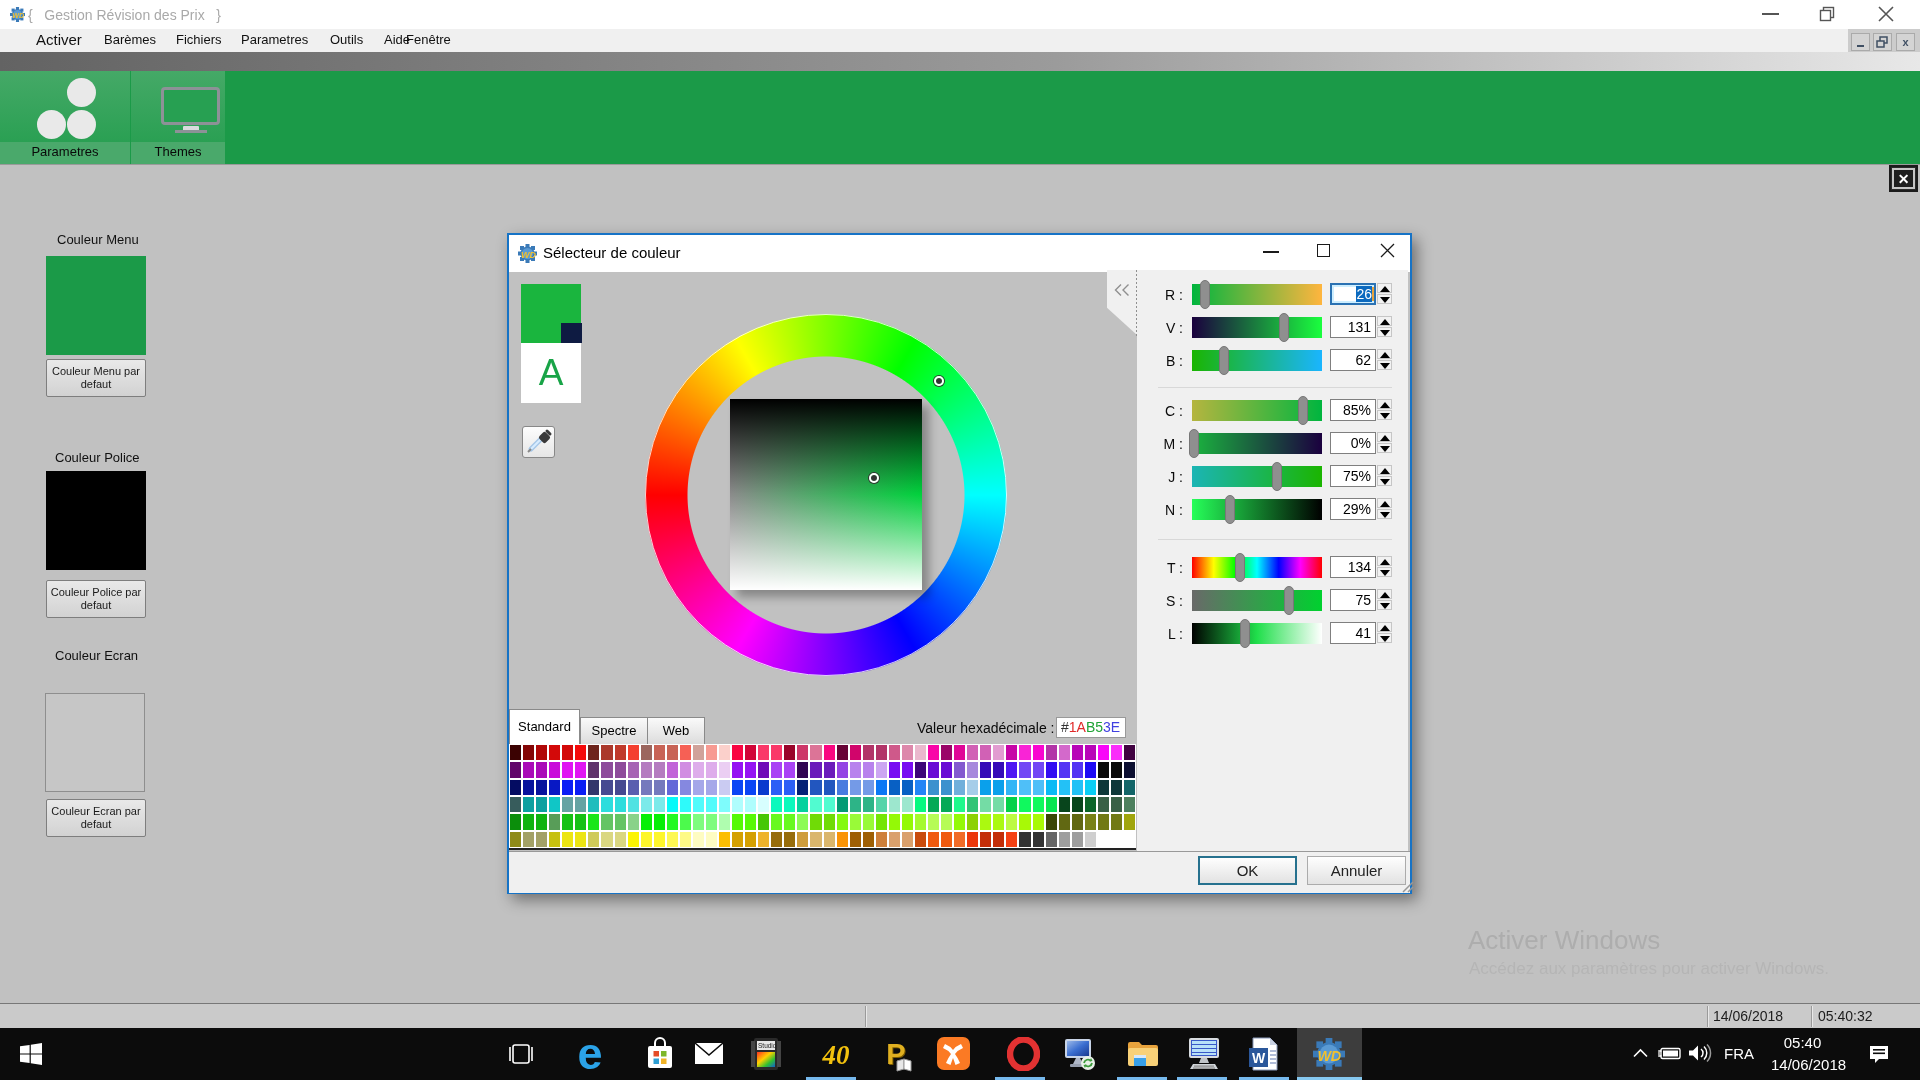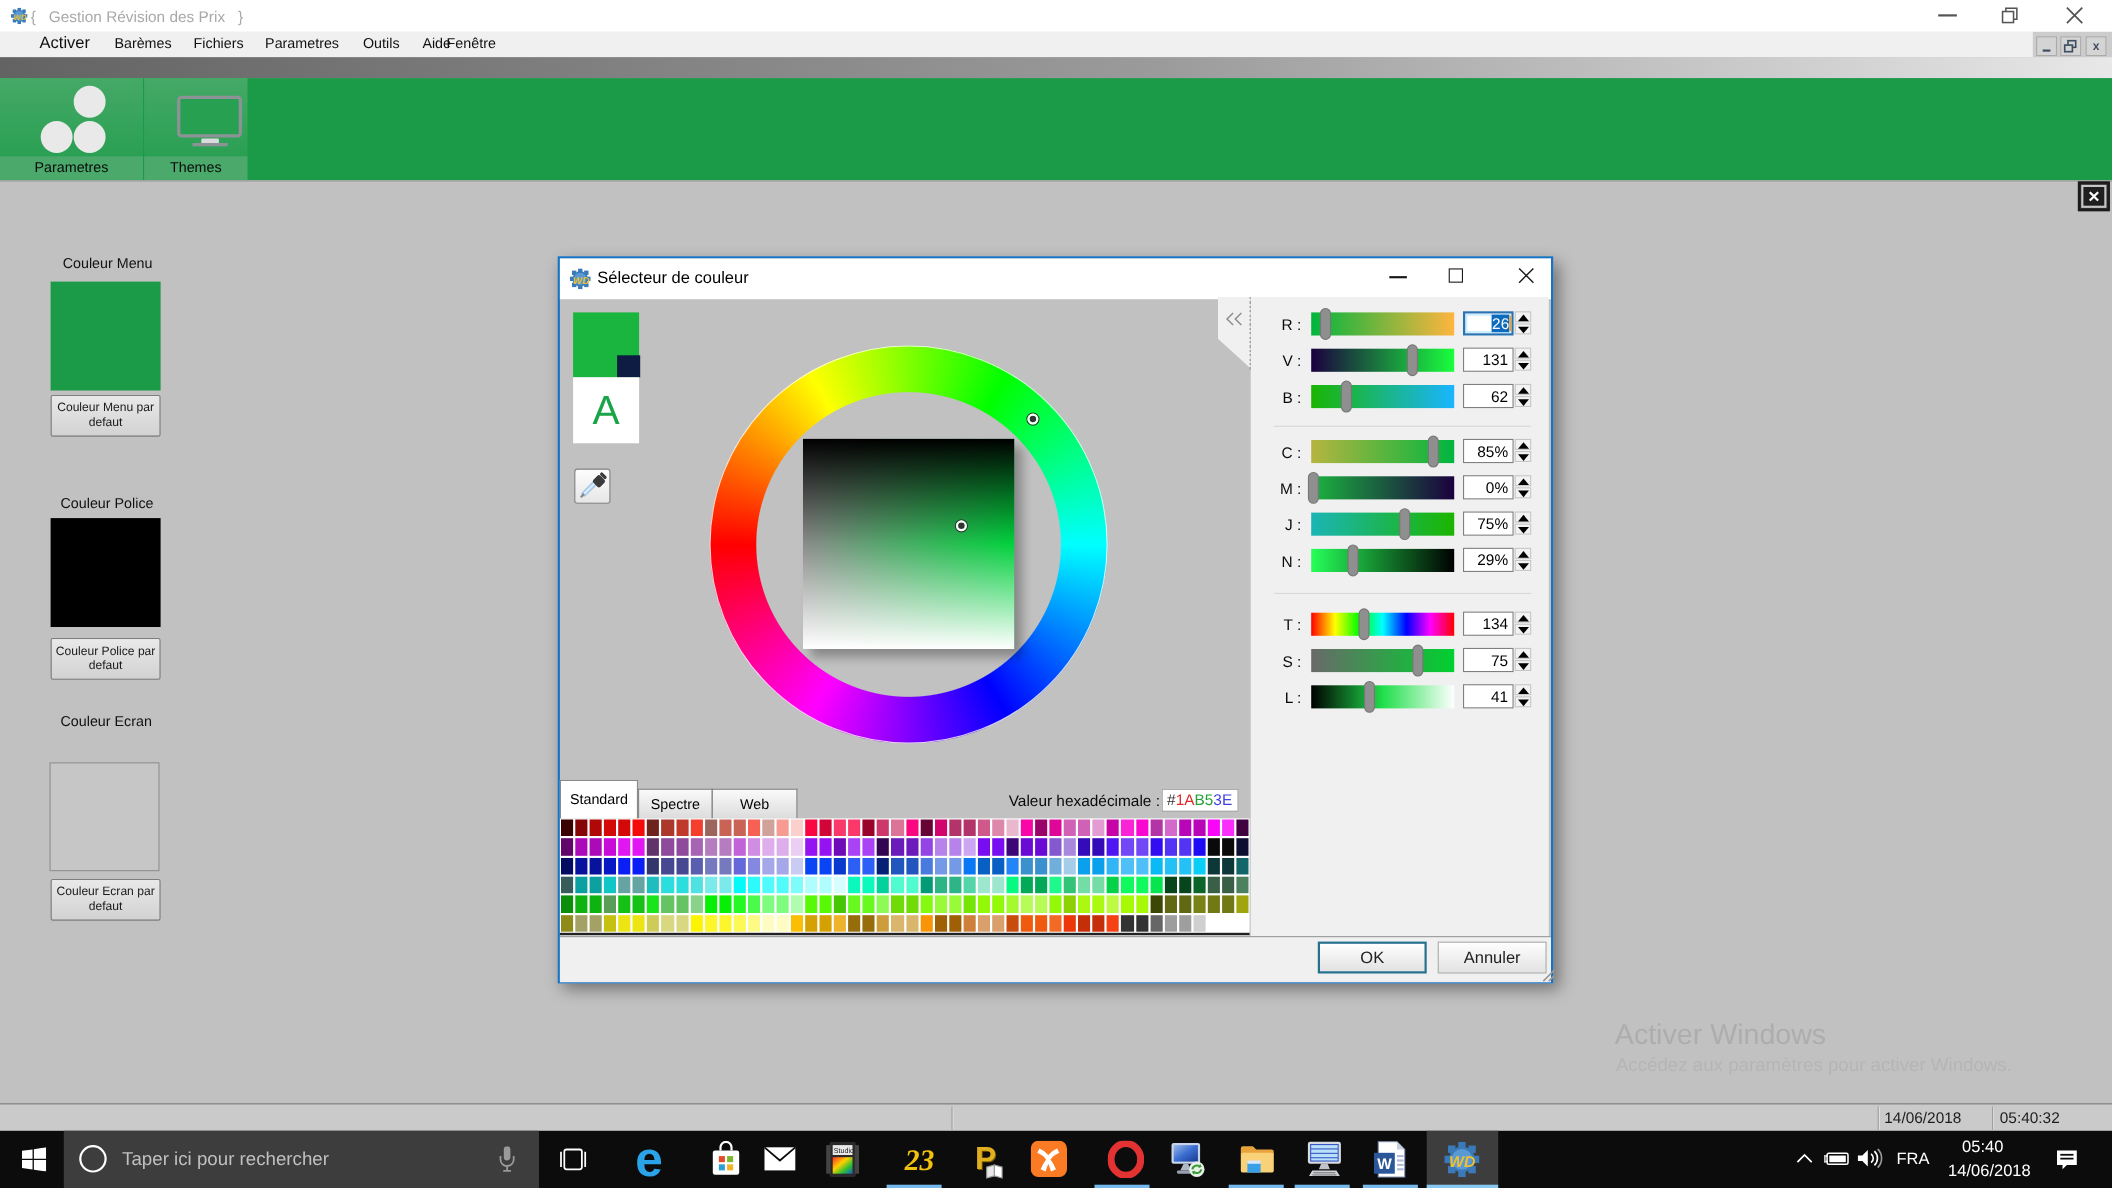--- a/index.html
+++ b/index.html
@@ -86,21 +86,21 @@
   #prev-navy{position:absolute;left:52px;top:88px;width:21px;height:20px;background:#0e1b42}
   #prev-card{position:absolute;left:12px;top:108px;width:60px;height:60px;background:#fff;
      color:#18a447;font-size:37px;text-align:center;line-height:60px}
   #eyedrop{position:absolute;left:13px;top:191px;width:33px;height:32px;border:1px solid #888;
      border-radius:3px;background:linear-gradient(#fdfdfd,#e6e6e6);box-sizing:border-box}
   
   .tab{position:absolute;background:linear-gradient(#fafafa,#dcdcdc);border:1px solid #8a8a8a;
      border-bottom:none;box-sizing:border-box;font-size:13px;color:#000;text-align:center}
   #tab-std{left:0;top:474px;width:71px;height:35px;background:#fff;line-height:34px;z-index:3}
   #tab-spc{left:71px;top:482px;width:68px;height:27px;line-height:26px}
-  #tab-web{left:138px;top:482px;width:78px;height:27px;line-height:26px}
+  #tab-web{left:138px;top:482px;width:58px;height:27px;line-height:26px}
   #hexlabel{position:absolute;left:408px;top:485px;font-size:14px;color:#0a0a0a}
   #hexbox{position:absolute;left:547px;top:482px;width:70px;height:21px;background:#fff;
      border:1px solid #999;box-sizing:border-box;font-size:14px;line-height:19px;padding-left:4px}
   #palette{position:absolute;left:0;top:509px;width:627px;height:106px;background:#fff;
      border-bottom:2px solid #222;box-sizing:border-box;display:grid;
      grid-template-columns:repeat(48,1fr);grid-template-rows:repeat(6,1fr);gap:2px;padding:1px}
   #palette i{display:block}
   .dlgbtn{position:absolute;top:621px;width:99px;height:29px;font-size:15px;color:#222;
      background:linear-gradient(#fefefe,#e2e2e2);border:1px solid #ababab;box-sizing:border-box;
      text-align:center;line-height:27px}
@@ -192,30 +192,20 @@
   <div class="sbsep" style="left:1707px"></div>
   <div class="sbsep" style="left:1811px"></div>
   <span class="sbtext" style="left:1713px">14/06/2018</span>
   <span class="sbtext" style="left:1818px">05:40:32</span>
 </div>
 
 <div class="abs" id="taskbar">
   <svg class="abs" style="left:20px;top:15px" width="22" height="22" viewBox="0 0 22 22">
     <path d="M0 3.2 L9.6 1.9 V10.4 H0 Z M10.8 1.7 L22 0 V10.4 H10.8 Z M0 11.6 H9.6 V20.1 L0 18.8 Z M10.8 11.6 H22 V22 L10.8 20.3 Z" fill="#fff"></path>
   </svg>
-  <div id="searchbox">
-    <div class="abs" style="left:14px;top:13px;width:25px;height:25px;border-radius:50%;border:2.5px solid #fff;box-sizing:border-box"></div>
-    <div id="searchtext">Taper ici pour rechercher</div>
-    <svg class="abs" style="left:395px;top:14px" width="16" height="24" viewBox="0 0 16 24">
-      <rect x="5" y="0" width="6" height="13" rx="3" fill="#9a9a9a"></rect>
-      <path d="M2 9 v3 a6 6 0 0 0 12 0 v-3" fill="none" stroke="#9a9a9a" stroke-width="1.6"></path>
-      <line x1="8" y1="18.5" x2="8" y2="22" stroke="#9a9a9a" stroke-width="1.6"></line>
-      <line x1="4.5" y1="22.5" x2="11.5" y2="22.5" stroke="#9a9a9a" stroke-width="1.6"></line>
-    </svg>
-  </div>
   <svg class="abs" style="left:508px;top:15px" width="26" height="22" viewBox="0 0 26 22">
       <rect x="5" y="2" width="16" height="18" rx="2" fill="none" stroke="#fff" stroke-width="1.6"></rect>
       <path d="M2 4 v14 M24 4 v14" stroke="#fff" stroke-width="1.6"></path>
     </svg>
 <div class="abs" style="left:570px;top:2px;width:40px;height:48px;color:#2ba3e8;font-size:45px;font-weight:bold;text-align:center;line-height:48px">e</div>
 <svg class="abs" style="left:645px;top:9px" width="30" height="34" viewBox="0 0 30 34">
       <path d="M10 9 v-3 a5 5 0 0 1 10 0 v3" fill="none" stroke="#fff" stroke-width="2"></path>
       <rect x="3" y="9" width="24" height="22" rx="2" fill="#fff"></rect>
       <rect x="8.5" y="14" width="5.5" height="5.5" fill="#e44c28"></rect>
       <rect x="16" y="14" width="5.5" height="5.5" fill="#7db72a"></rect>
@@ -235,21 +225,21 @@
       <defs>
         <linearGradient id="pfs" x1="0" y1="0" x2="1" y2="1">
         <stop offset="0" stop-color="#ff3020"></stop>
           <stop offset=".4" stop-color="#ffd000"></stop>
         <stop offset=".7" stop-color="#30c030"></stop>
           <stop offset="1" stop-color="#1060d0"></stop>
         </linearGradient>
       </defs>
       <rect x="6" y="14" width="18" height="15" fill="url(#pfs)"></rect>
     </svg>
-<div class="abs" style="left:812px;top:12px;width:48px;text-align:center;font-size:27px;font-weight:bold;font-style:italic;color:#f2c10e;font-family:'Liberation Serif',serif">23</div>
+<div class="abs" style="left:812px;top:12px;width:48px;text-align:center;font-size:27px;font-weight:bold;font-style:italic;color:#f2c10e;font-family:'Liberation Serif',serif">40</div>
 <div class="abs" style="left:876px;top:10px;width:40px;text-align:center;font-size:29px;font-weight:bold;color:#e0b020;text-shadow:1px 1px 0 #7a5a00">P</div>
     <svg class="abs" style="left:895px;top:30px" width="18" height="14" viewBox="0 0 18 14">
       <path d="M2 3 L9 1 L9 11 L2 13 Z" fill="#e8e8e8" stroke="#999" stroke-width="1"></path>
       <path d="M16 3 L9 1 L9 11 L16 13 Z" fill="#fff" stroke="#999" stroke-width="1"></path>
     </svg>
 <svg class="abs" style="left:937px;top:9px" width="33" height="33" viewBox="0 0 33 33">
       <rect x="0" y="0" width="33" height="33" rx="7" fill="#fb7a24"></rect>
       <path d="M8 7 q5 2 8 6 q3 -4 8 -6 l2 4 q-5 2 -8 6 q3 4 5 9 l-4.5 2 q-1.5 -4.5 -2.5 -7 q-1 2.5 -2.5 7 L9 26 q2 -5 5 -9 q-3 -4 -8 -6 Z" fill="#fff"></path>
     </svg>
 <svg class="abs" style="left:1007px;top:9px" width="33" height="34" viewBox="0 0 33 34">

